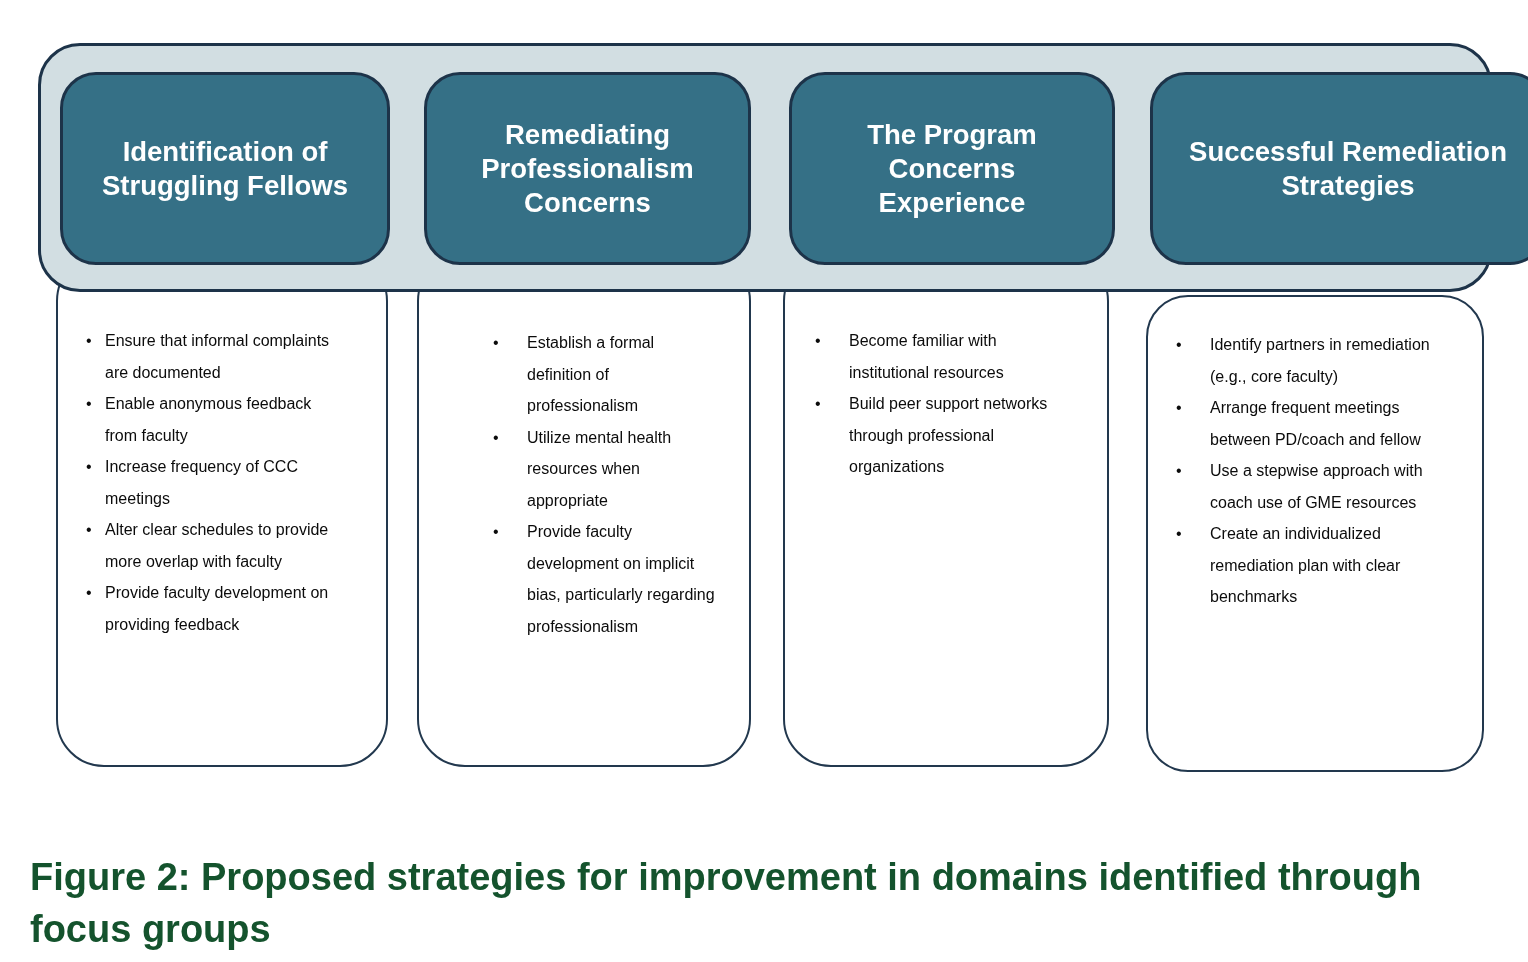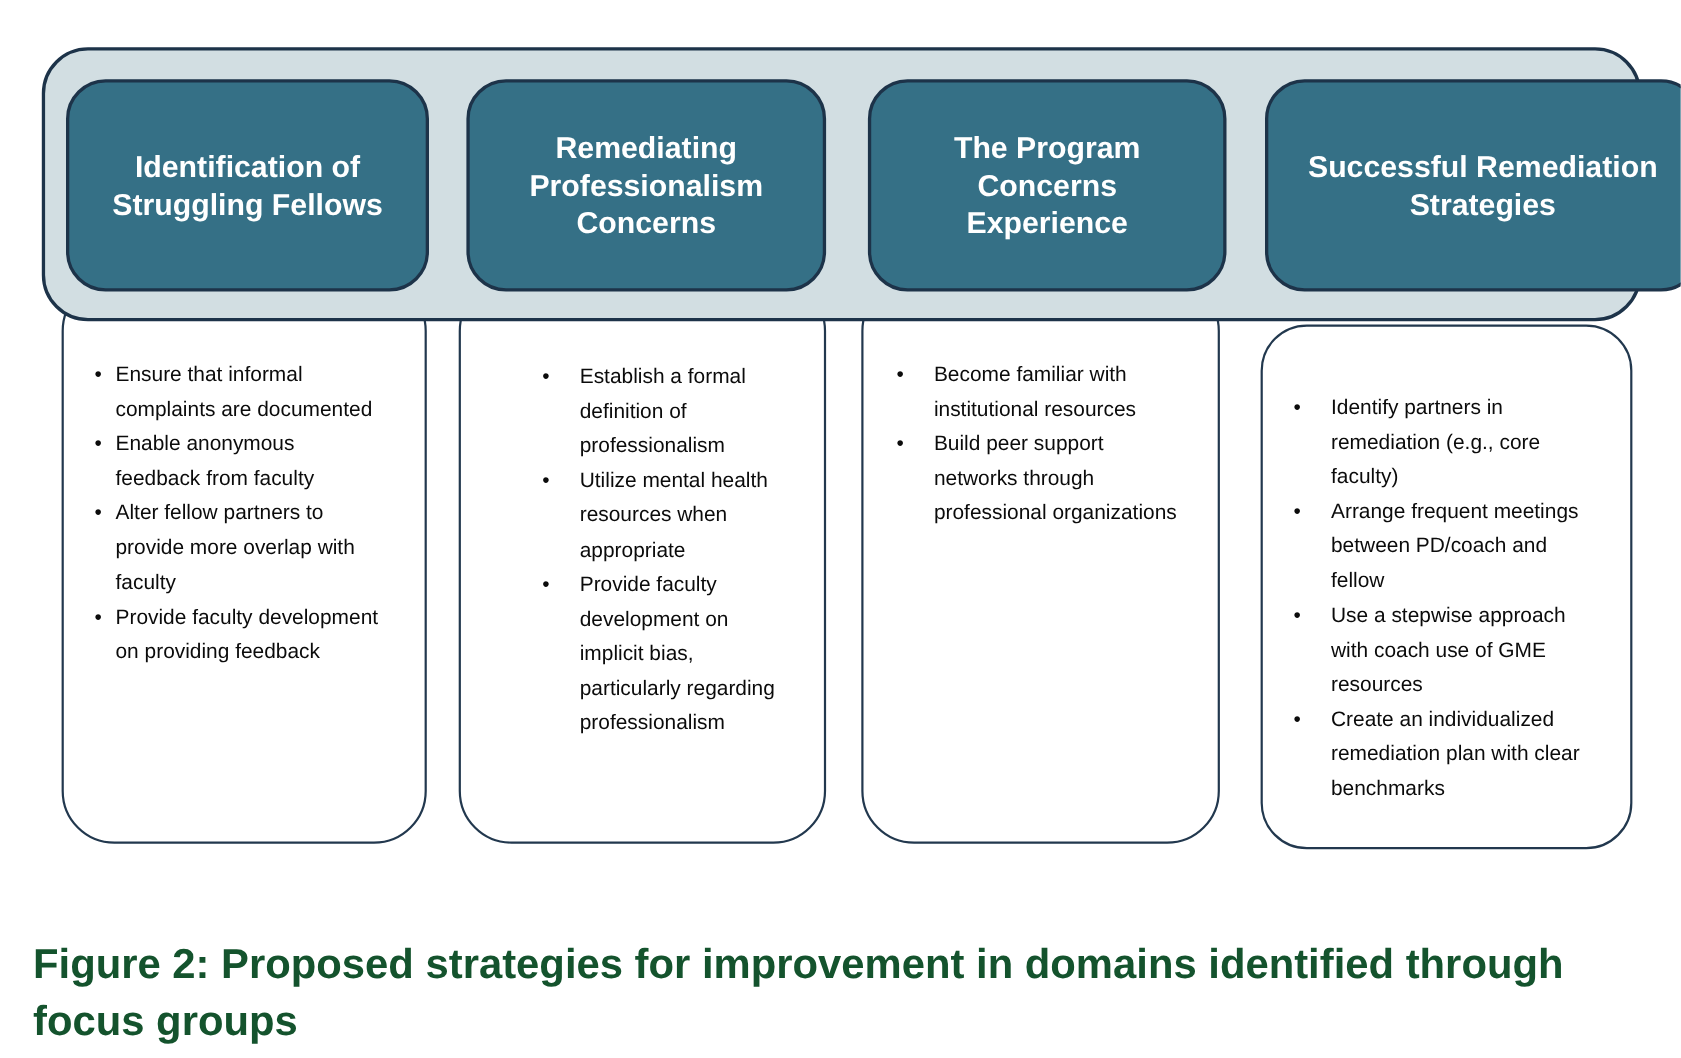--- a/index.html
+++ b/index.html
@@ -63,28 +63,28 @@
     border-radius: 48px;
   }
   .box1 { left: 56px;   top: 253px; width: 332px; height: 514px; }
   .box2 { left: 417px;  top: 253px; width: 334px; height: 514px; padding-left: 44px; }
   .box3 { left: 783px;  top: 253px; width: 326px; height: 514px; }
   .box4 { left: 1146px; top: 295px; width: 338px; height: 477px; border-radius: 42px; }
 
   .list {
     list-style: none;
     margin: 0;
-    font-size: 19px;
+    font-size: 16px;
     line-height: 31.5px;
     color: #0b0b0b;
   }
   .box1 .list { padding: 70px 40px 0 26px; }
   .box2 .list { padding: 72px 30px 0 28px; }
   .box3 .list { padding: 70px 30px 0 28px; }
-  .box4 .list { padding: 32px 40px 0 26px; margin-top: 26px; }
+  .box4 .list { padding: 32px 40px 0 26px; }
 
   .list li { position: relative; }
   .box1 .list li { padding-left: 21px; }
   .box2 .list li, .box3 .list li, .box4 .list li { padding-left: 36px; }
   .list li::before {
     content: "\2022";
     position: absolute;
     left: 2px;
     top: 0;
   }
@@ -117,21 +117,22 @@
     <span>The Program Concerns Experience</span>
   </div>
   <div class="hdr hdr4">
     <span>Successful Remediation Strategies</span>
   </div>
 
   <div class="box box1">
     <ul class="list">
         <li>Ensure that informal complaints are documented</li>
         <li>Enable anonymous feedback from faculty</li>
-        <li>Alter fellow partners to provide more overlap with faculty</li>
+        <li>Increase frequency of CCC meetings</li>
+        <li>Alter clear schedules to provide more overlap with faculty</li>
         <li>Provide faculty development on providing feedback</li>
       </ul>
   </div>
   <div class="box box2">
     <ul class="list">
         <li>Establish a formal definition of professionalism</li>
         <li>Utilize mental health resources when appropriate</li>
         <li>Provide faculty development on implicit bias, particularly regarding professionalism</li>
       </ul>
   </div>

